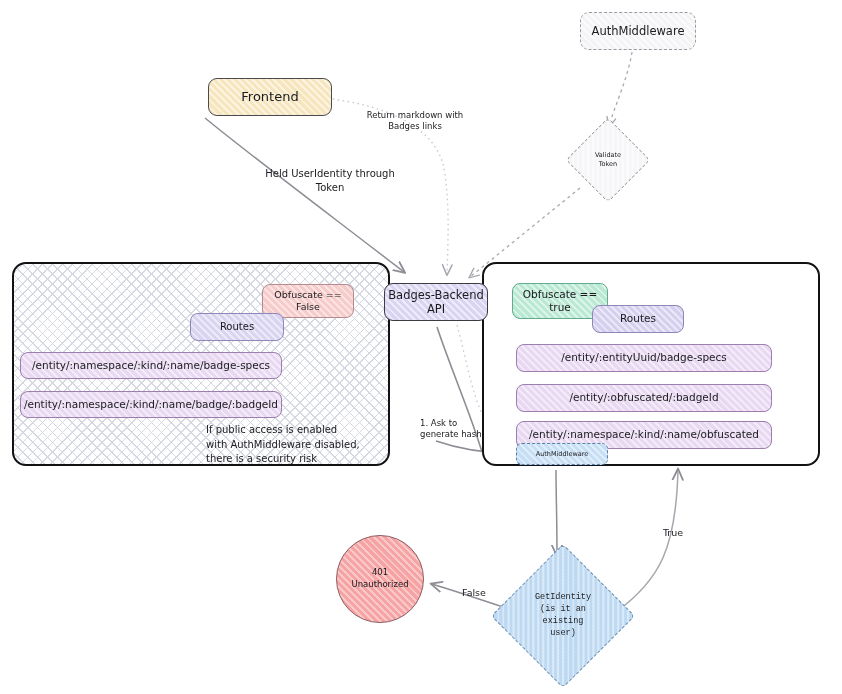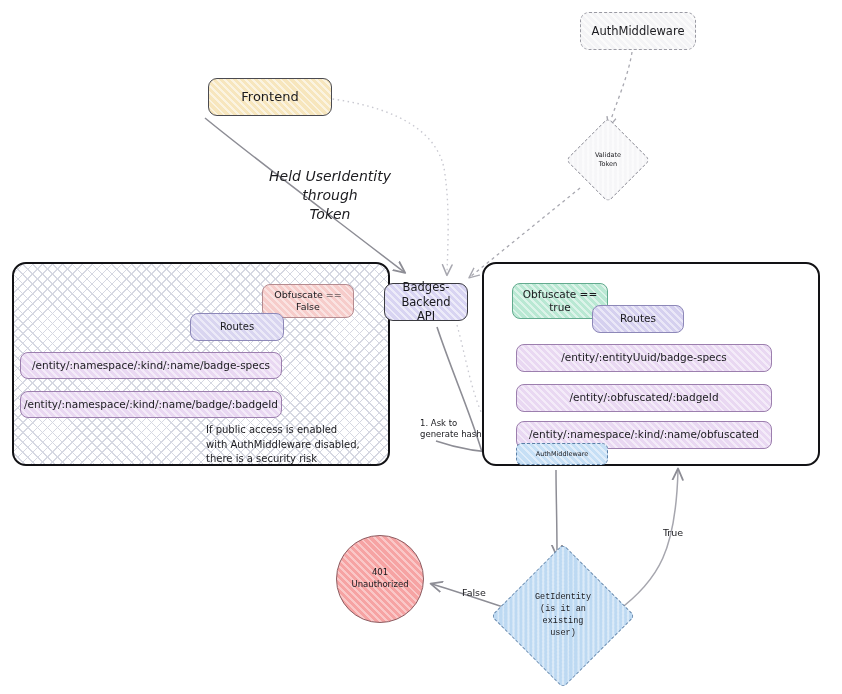--- a/index.html
+++ b/index.html
@@ -25,21 +25,21 @@
     border-color:#4a4a50;
     margin-left:32px;
   }
   .authmw-top{
     left:580px;top:12px;width:116px;height:38px;font-size:11.5px;
     background:
       repeating-linear-gradient(45deg, rgba(255,255,255,.6) 0 2px, rgba(0,0,0,0) 2px 5px),
       #f4f4f6;
   }
   .api{
-    left:384px;top:283px;width:84px;height:38px;font-size:11.5px;
+    left:384px;top:283px;width:104px;height:38px;font-size:11.5px;
     background:
       repeating-linear-gradient(45deg, rgba(255,255,255,.55) 0 2px, rgba(0,0,0,0) 2px 5px),
       #d8d4f2;
     border-color:#3b3b41;
   }
 
   
   .diamond{position:absolute;display:flex;align-items:center;justify-content:center;}
   .diamond .inner{
     position:absolute;left:0;top:0;width:100%;height:100%;
@@ -113,21 +113,21 @@
   .rr3{left:516px;top:421px;width:256px;height:28px;}
 
   .authmw-small{
     left:516px;top:443px;width:92px;height:22px;font-size:6.5px;border:1.4px dashed #5b7fa6;border-radius:6px;
     background:repeating-linear-gradient(45deg, rgba(255,255,255,.45) 0 2px, rgba(0,0,0,0) 2px 5px),#c6dff5;
   }
 
   
   .elabel{position:absolute;color:#1b1b1f;text-align:center;line-height:1.35;}
   .l-return{left:355px;top:110px;width:120px;font-size:8.5px;}
-  .l-held{left:250px;top:167px;width:160px;font-size:14px;font-style:italic;}
+  .l-held{left:250px;top:167px;width:160px;font-size:10px;}
   .l-ask{left:420px;top:418px;width:80px;font-size:8.5px;text-align:left;}
   .l-extract{left:512px;top:492px;width:90px;font-size:10px;}
   .l-false{left:452px;top:587px;width:44px;font-size:9.5px;}
   .l-true{left:655px;top:527px;width:36px;font-size:9.5px;}
 </style>
 </head>
 <body>
 
 <div id="canvas">
 
@@ -227,20 +227,24 @@
   <div class="diamond getid">
     <div class="inner"></div>
     <div class="lbl">
       <span>GetIdentity</span><br>
       <span>(is it an</span><br>
       <span>existing</span><br>
       <span>user)</span>
     </div>
   </div>
 
+  <div class="elabel l-return">
+    <span>Return markdown with</span><br>
+    <span>Badges links</span>
+  </div>
 
   <div class="elabel l-held">
     <span>Held UserIdentity through</span><br>
     <span>Token</span>
   </div>
 
   <div class="elabel l-ask">
     <span>1. Ask to</span><br>
     <span>generate hash</span>
   </div>

